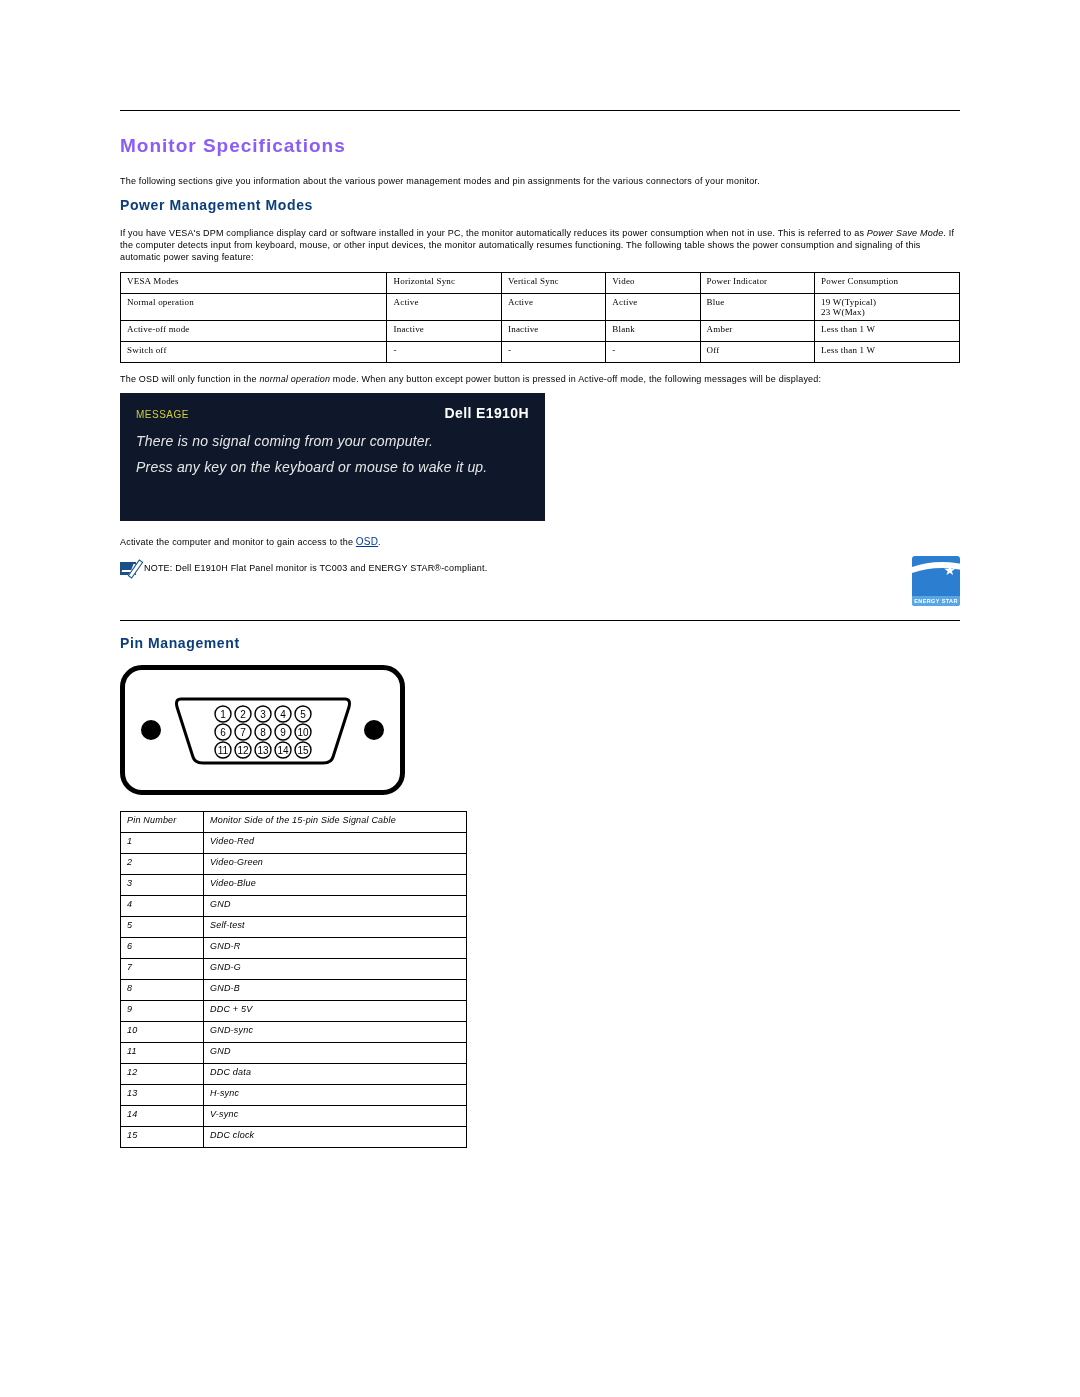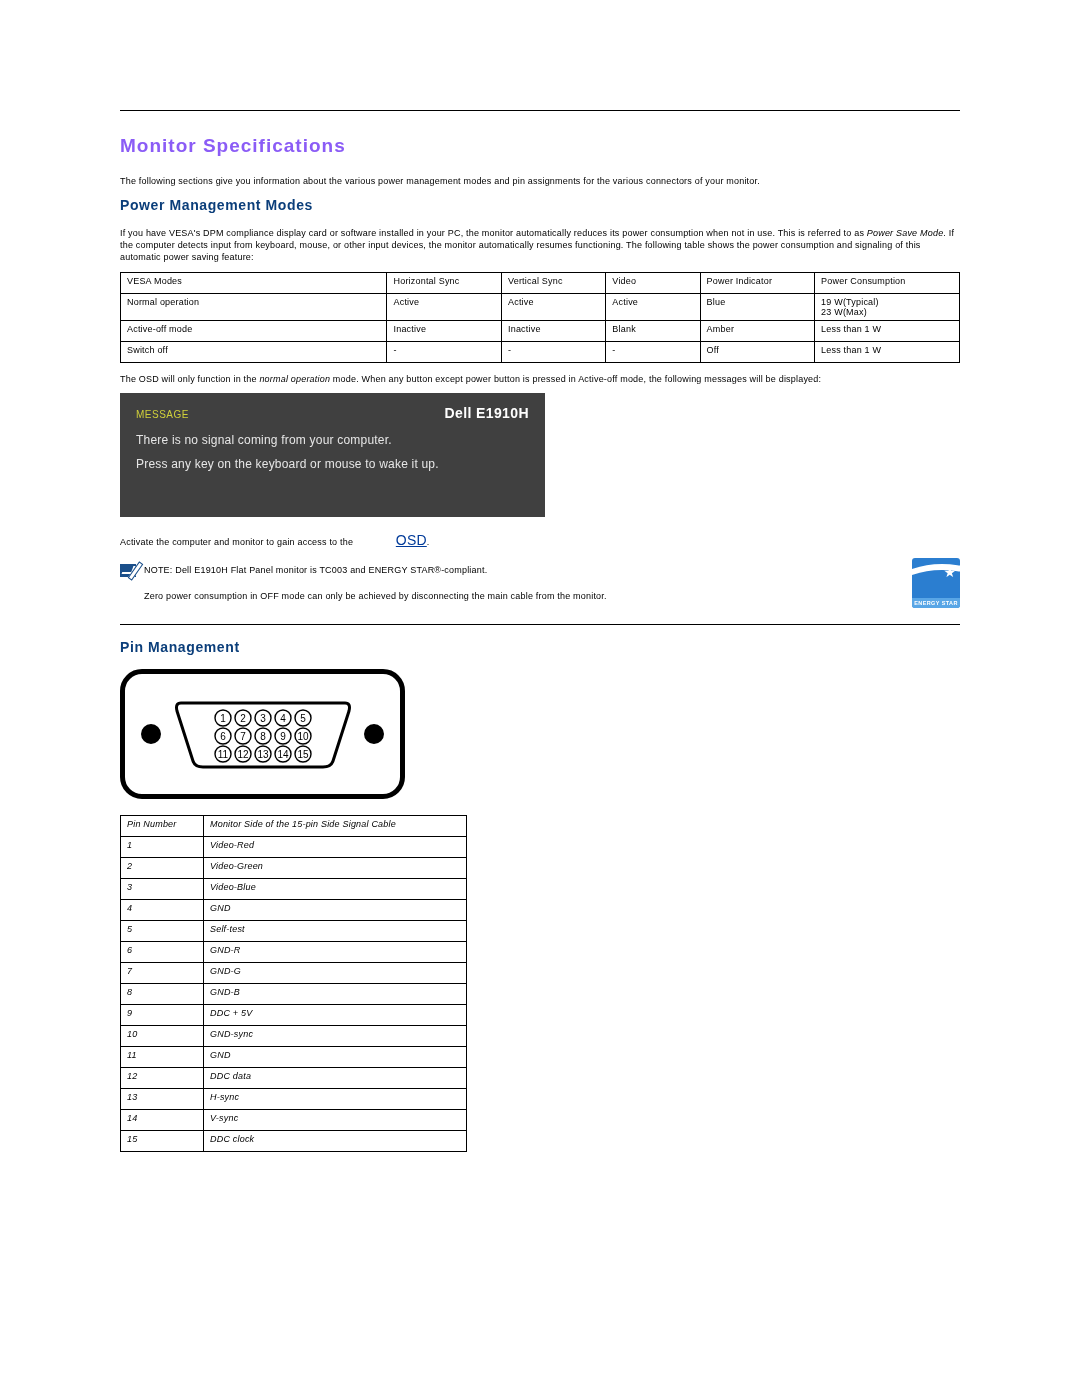--- a/index.html
+++ b/index.html
@@ -60,36 +60,36 @@
     margin: 6px 0 10px 0;
   }
   table.data th, table.data td {
     border: 1px solid #000;
     padding: 3px 6px;
     text-align: left;
     vertical-align: top;
     font-weight: normal;
   }
   .power-table { width: 100%; }
-  .power-table td, .power-table th { height: 14px; }
+  .power-table td, .power-table th { height: 14px; font-family: Liberation Serif, serif; }
   .c-vesa { width: 250px; }
   .c-hs   { width: 100px; }
   .c-vs   { width: 90px; }
   .c-vid  { width: 80px; }
   .c-pi   { width: 100px; }
   .c-pc   { width: 130px; }
 
   .pin-table td, .pin-table th { height: 14px; font-style: italic; }
   .pin-table .c-num { width: 70px; }
   .pin-table .c-sig { width: 250px; }
 
   
   .osd-box {
     width: 425px;
-    background: #404040;
+    background: #0f172a;
     padding: 12px 16px 36px 16px;
     box-sizing: border-box;
     margin: 6px 0 14px 0;
   }
   .osd-row1 {
     display: flex;
     justify-content: space-between;
     align-items: baseline;
     margin-bottom: 12px;
   }
@@ -99,29 +99,29 @@
     letter-spacing: 0.5px;
   }
   .osd-model {
     color: #ffffff;
     font-size: 14px;
     font-weight: bold;
     letter-spacing: 0.4px;
   }
   .osd-line {
     color: #e6e6e6;
-    font-size: 12px;
+    font-size: 14px;
     letter-spacing: 0.2px;
     margin: 0 0 10px 0;
+    font-style: italic;
   }
   a.osd-link {
     color: #003a99;
     text-decoration: underline;
-    font-size: 14px;
-    margin-left: 40px;
+    font-size: 10px;
   }
 
   
   .note-wrap { display:flex; align-items:flex-start; gap:8px; margin:6px 0 6px 0; }
   .note-icon {
     width:16px; height:13px; background:#1a4f8a; position:relative; flex:0 0 auto;
   }
   .note-icon::before {
     content:""; position:absolute; left:3px; top:2px; width:9px; height:6px;
     border-bottom:2px solid #fff; border-right:2px solid #fff;
@@ -269,21 +269,20 @@
   <div class="note-and-star">
     <div class="note-col">
       <div class="note-wrap">
         <span class="note-icon">
             <span class="pencil"></span>
           </span>
         <span class="body">
           <span>NOTE:</span><span> Dell E1910H Flat Panel monitor is TC003 and ENERGY STAR®-compliant.</span>
         </span>
       </div>
-      <p class="body" style="margin-left:24px;">Zero power consumption in OFF mode can only be achieved by disconnecting the main cable from the monitor.</p>
     </div>
     <div class="estar">
       <div class="swoosh"></div>
       <div class="mask"></div>
       <span class="star">★</span>
       <div class="label">ENERGY STAR</div>
     </div>
   </div>
 
   <hr class="sec-rule">

